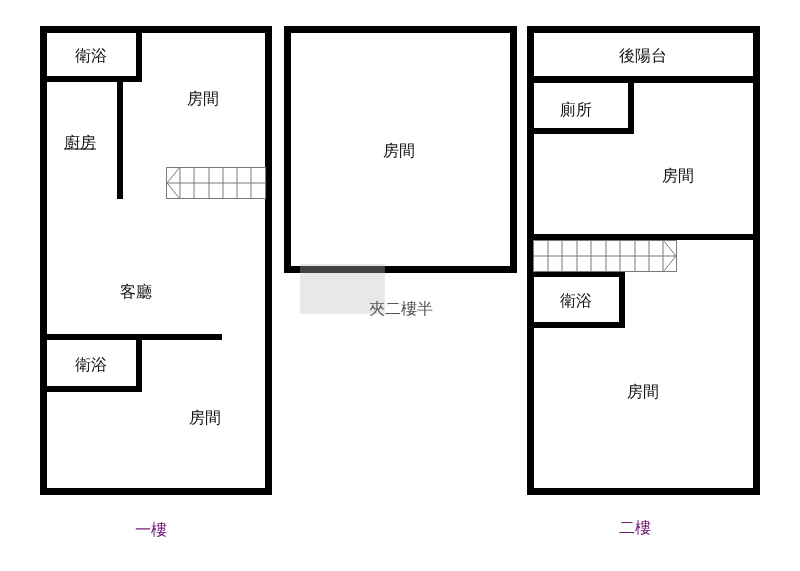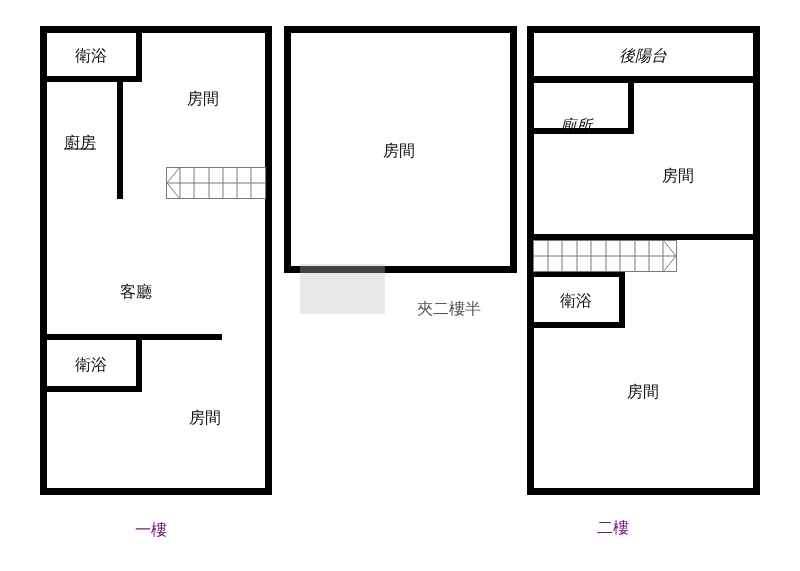--- a/index.html
+++ b/index.html
@@ -3,21 +3,21 @@
 <meta charset="utf-8">
 <style>
   html, body { margin:0; padding:0; background:#ffffff; }
   body { width:800px; height:571px; position:relative; overflow:hidden;
          font-family:"DejaVu Sans", "Liberation Sans", sans-serif; }
   .wall { position:absolute; background:#000; }
   .room-label { position:absolute; font-size:16px; color:#111; white-space:nowrap;
                 transform:translate(-50%,-50%);text-align:right; }
   .floor-label { position:absolute; font-size:16px; color:#701a75; white-space:nowrap;
                  transform:translate(-50%,-50%); }
-  .floor-label.light { color:#555;margin-left:48px; }
+  .floor-label.light { color:#555; }
   .stairs { position:absolute; }
   .watermark { position:absolute; background:#bdbdbd; opacity:0.35; }
 </style>
 </head>
 <body>
 
 <div>
 
   <div class="wall" style="left:40px;top:26px;width:232px;height:7px;"></div>
   <div class="wall" style="left:40px;top:26px;width:7px;height:469px;"></div>
@@ -97,20 +97,20 @@
       <line x1="58" y1="0" x2="58" y2="32"></line>
       <line x1="73" y1="0" x2="73" y2="32"></line>
       <line x1="87" y1="0" x2="87" y2="32"></line>
       <line x1="102" y1="0" x2="102" y2="32"></line>
       <line x1="116" y1="0" x2="116" y2="32"></line>
       <line x1="130" y1="0" x2="130" y2="32"></line>
       <polyline points="130,0 143,16 130,32"></polyline>
     </g>
   </svg>
 
-  <div class="room-label" style="left:643px;top:56px;font-style:italic;">後陽台</div>
-  <div class="room-label" style="left:576px;top:126px;font-style:italic;">廁所</div>
+  <div class="room-label" style="left:643px;top:56px;">後陽台</div>
+  <div class="room-label" style="left:576px;top:110px;">廁所</div>
   <div class="room-label" style="left:678px;top:176px;">房間</div>
   <div class="room-label" style="left:576px;top:301px;">衛浴</div>
   <div class="room-label" style="left:643px;top:392px;">房間</div>
 
-  <div class="floor-label" style="left:613px;top:528px;">二樓</div>
+  <div class="floor-label" style="left:635px;top:528px;">二樓</div>
 </div>
 
 </body></html>

